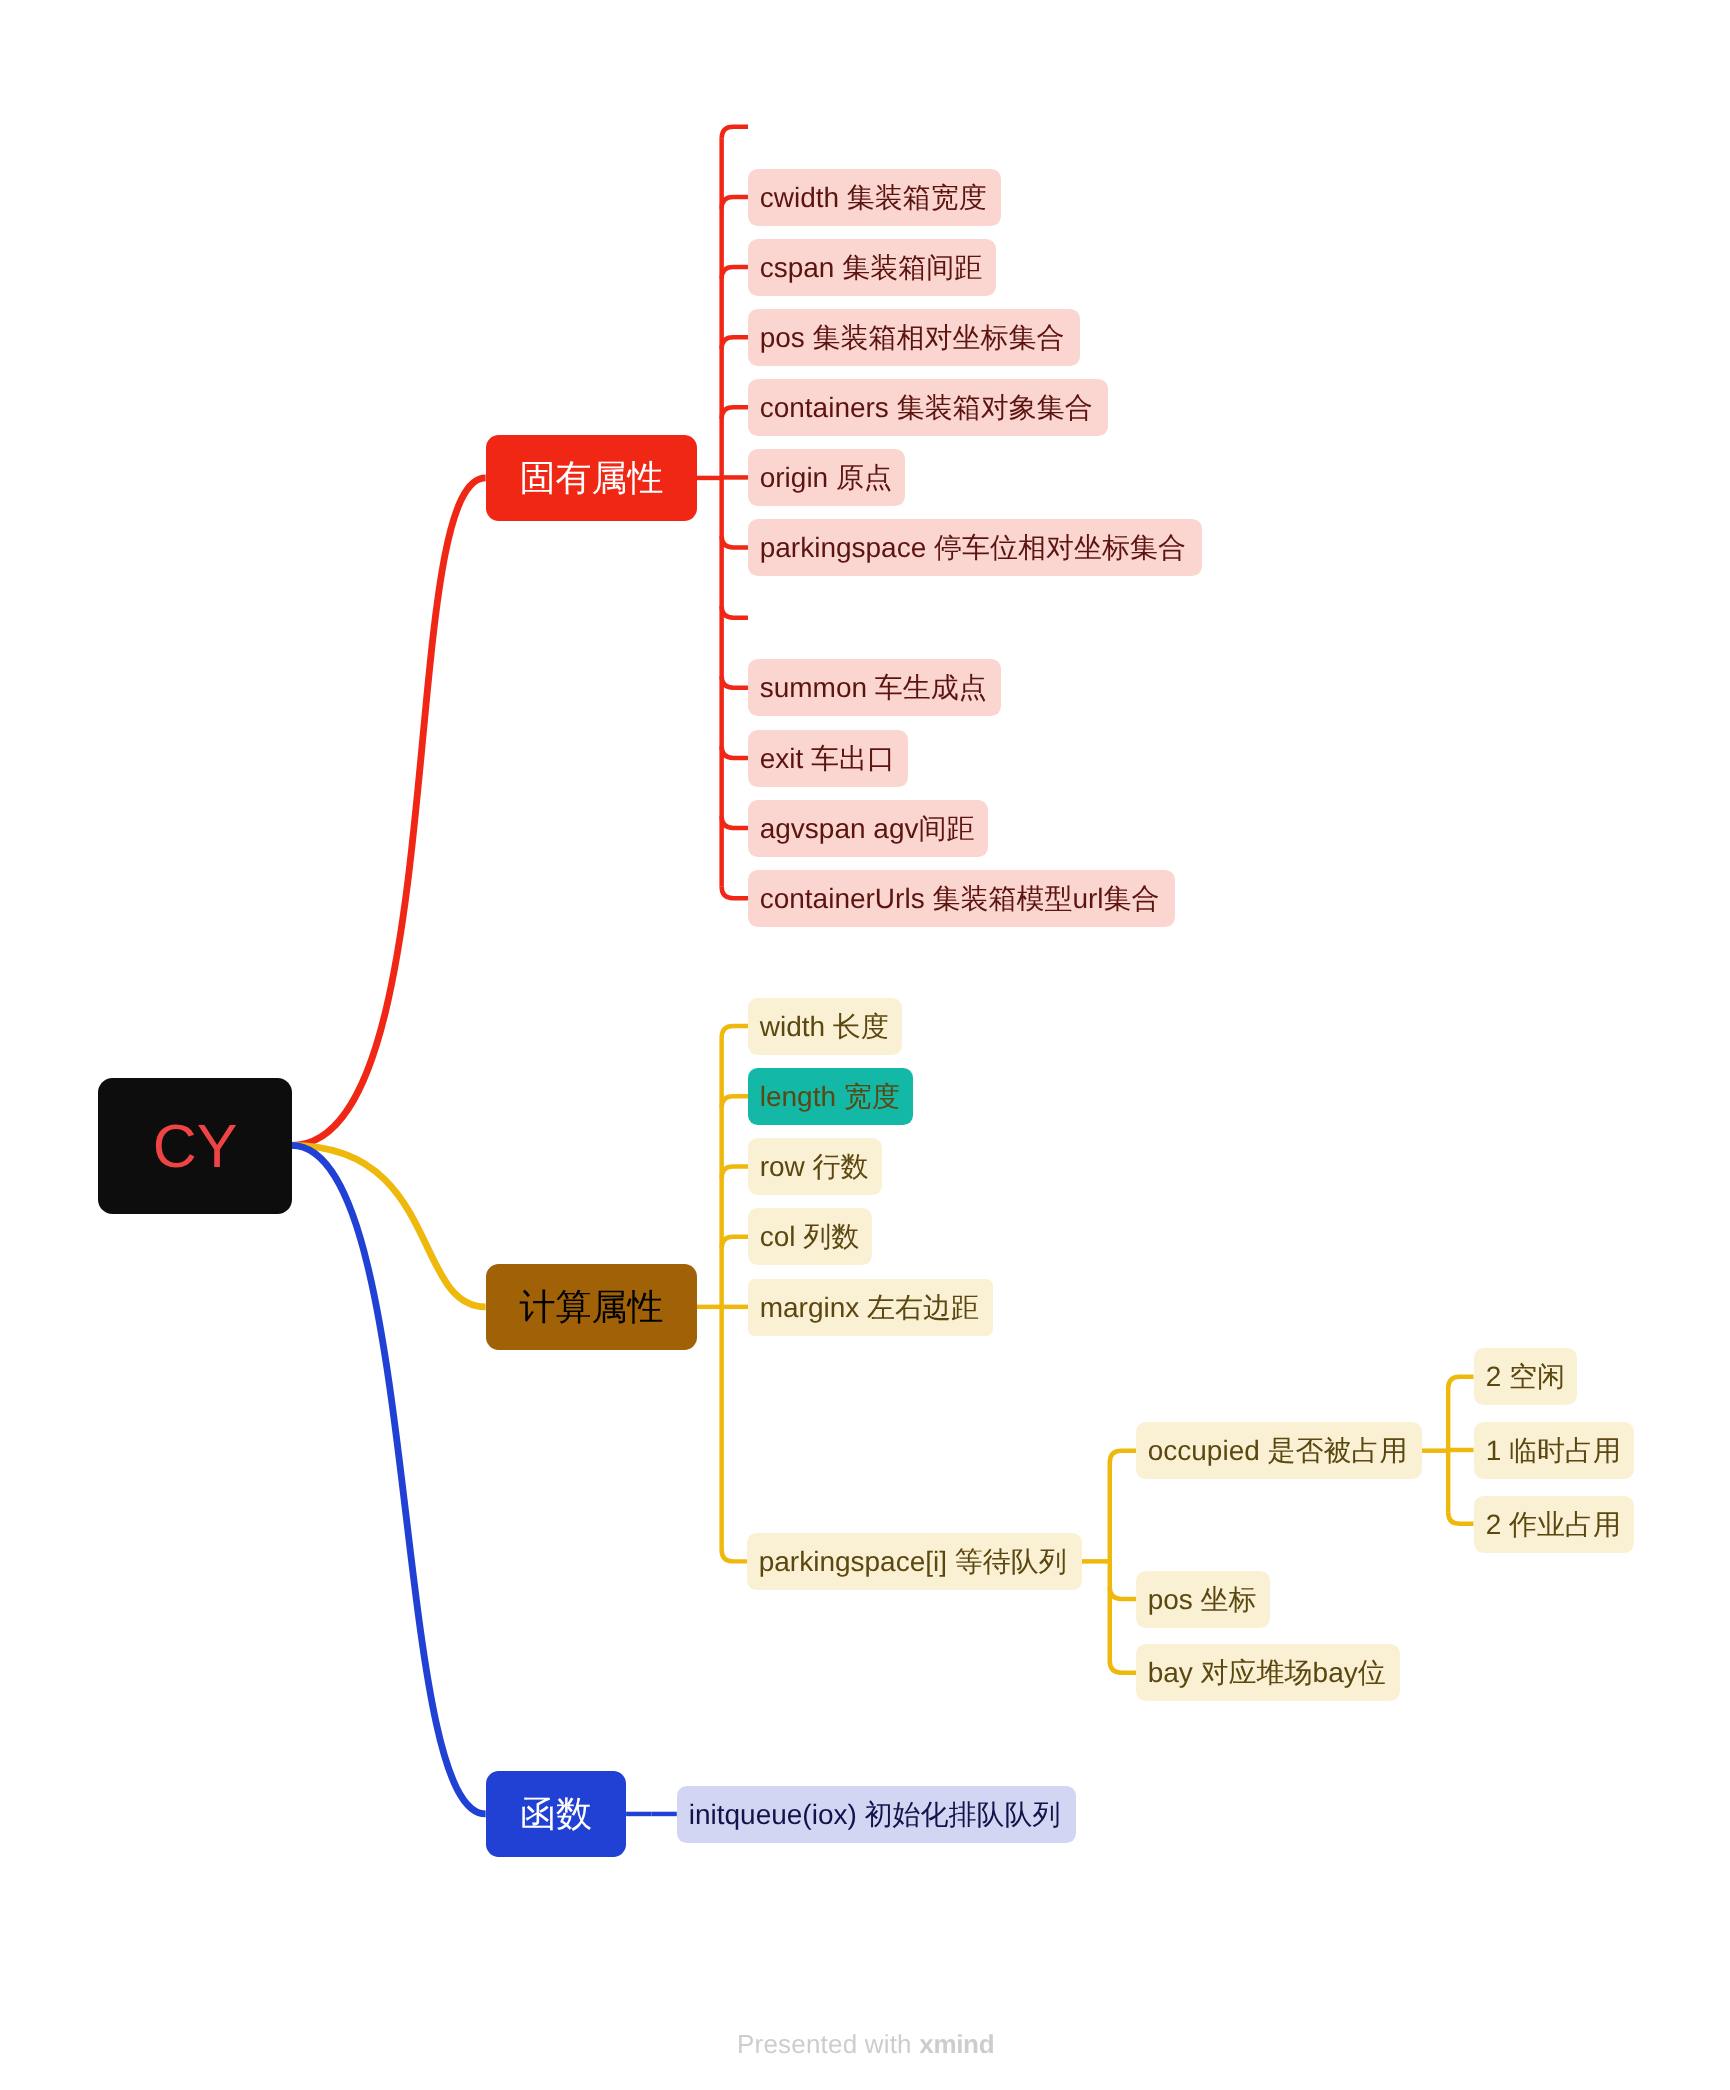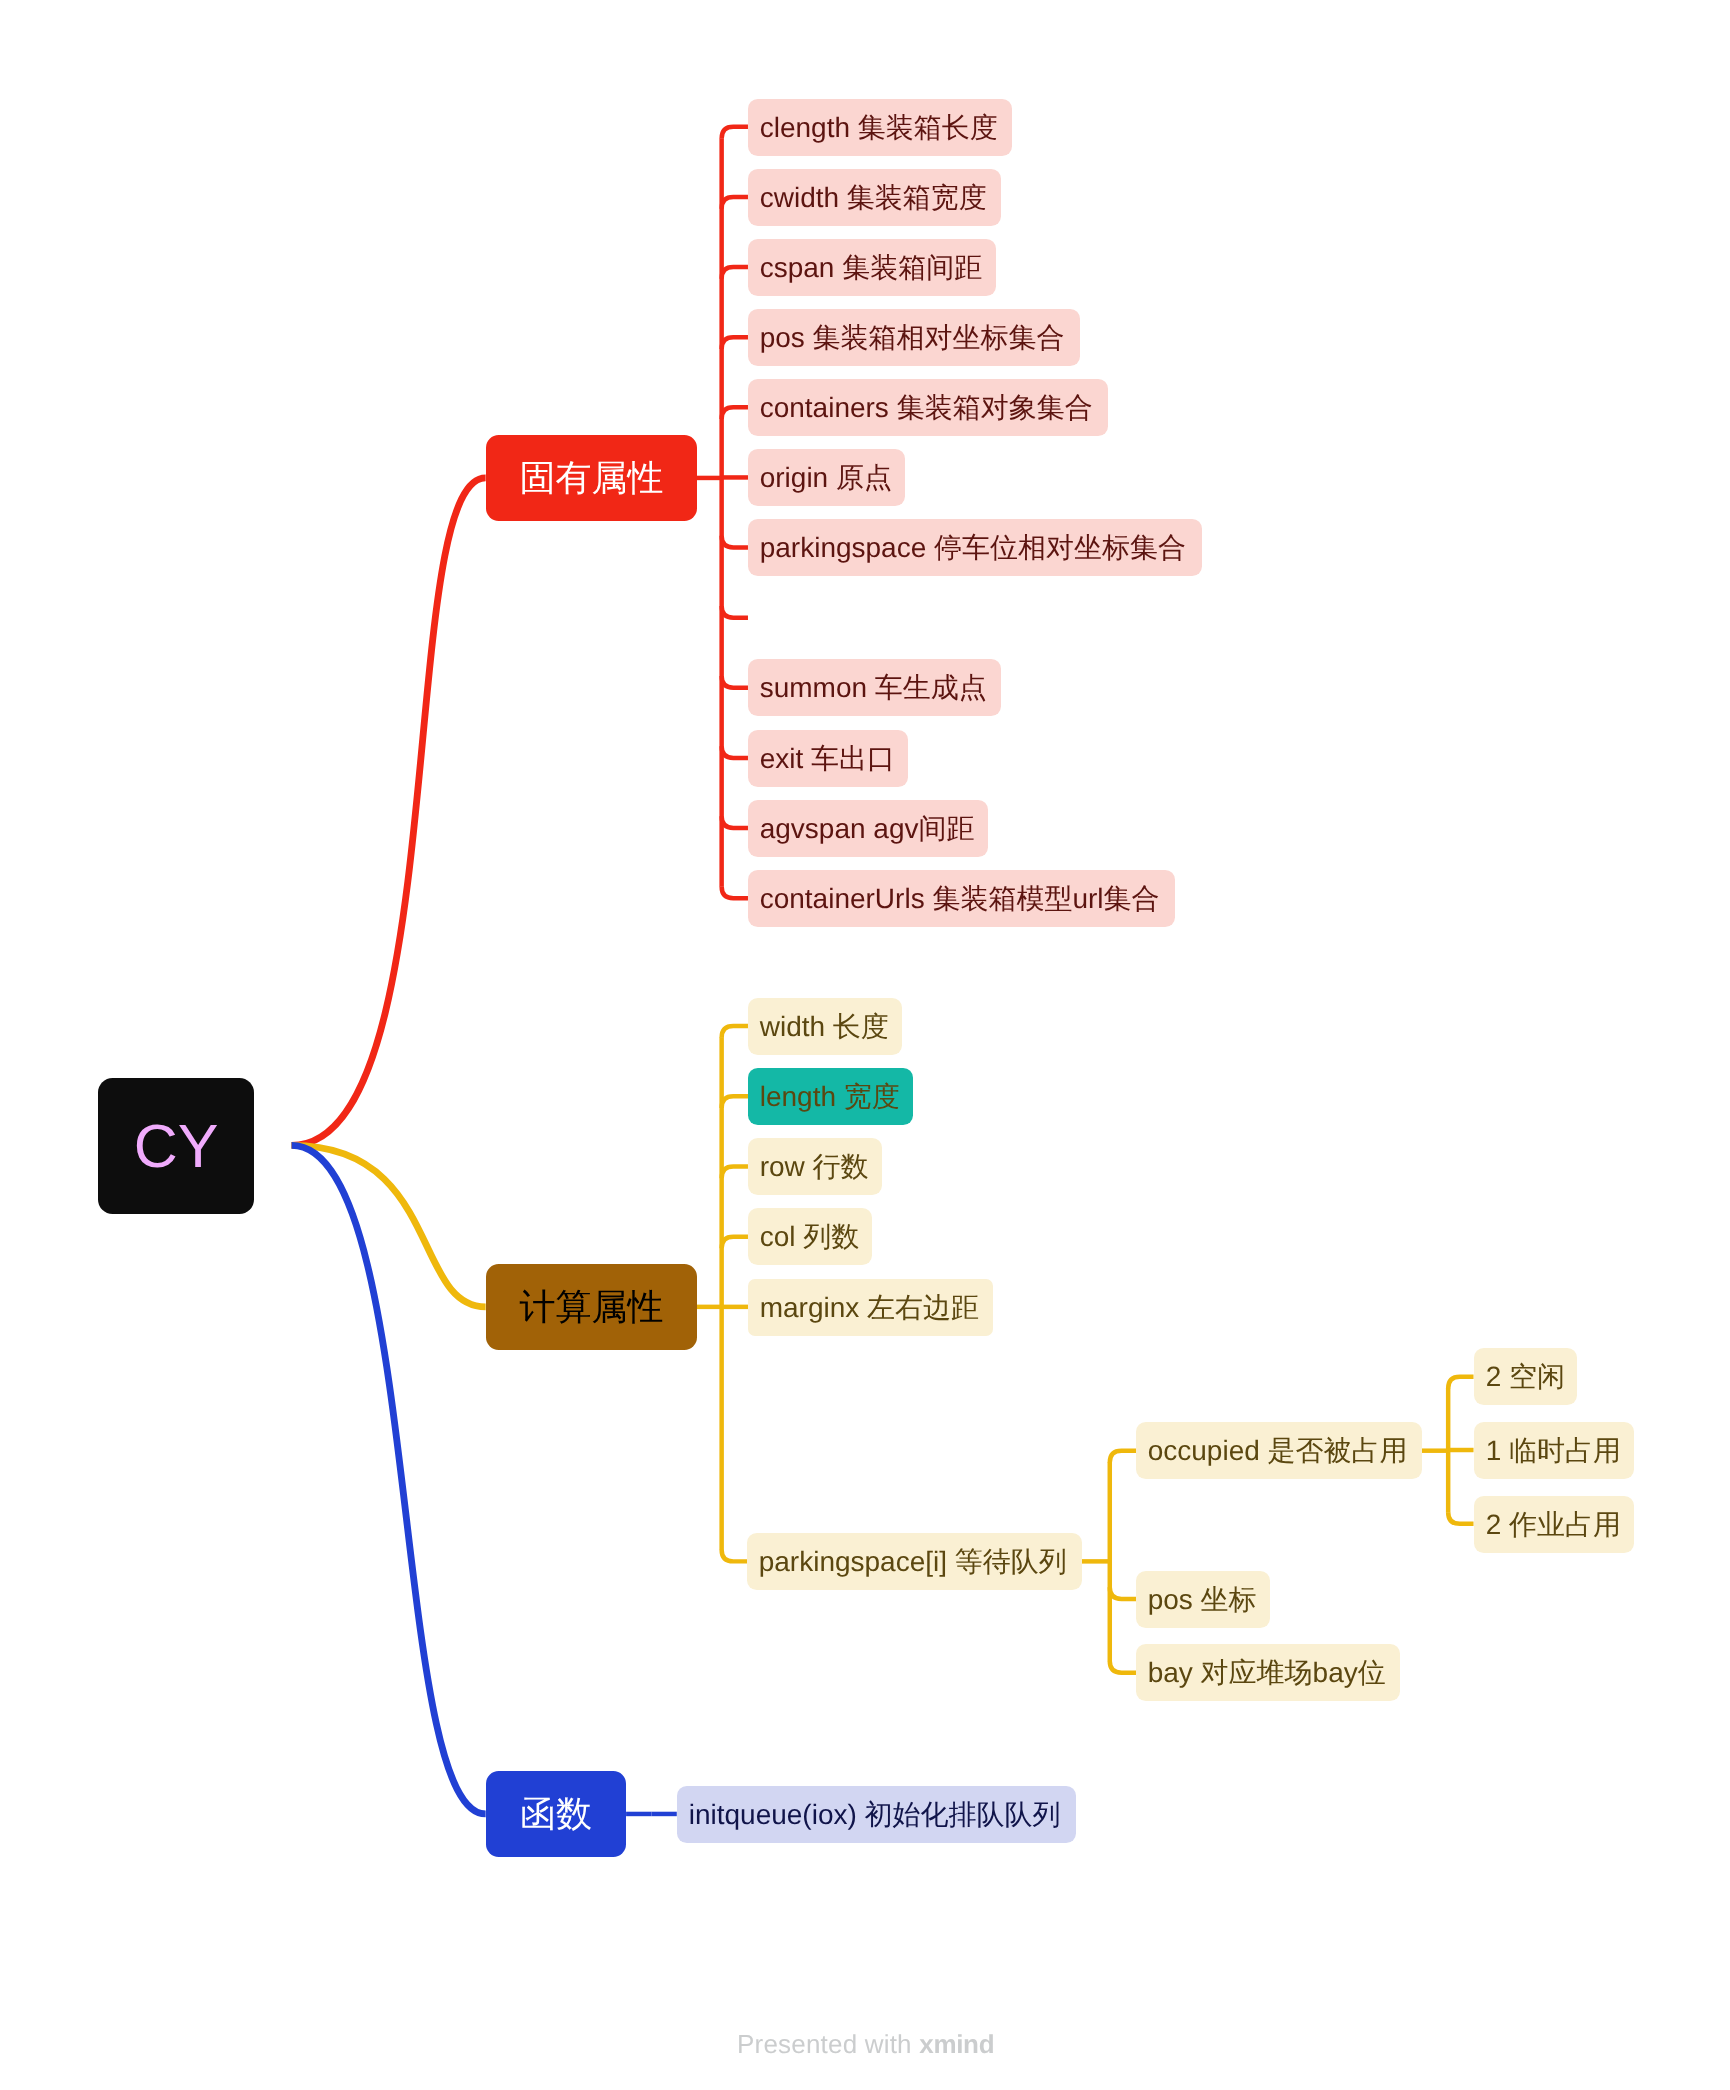--- a/index.html
+++ b/index.html
@@ -104,34 +104,31 @@
       <path d="M1138 1627.6 Q1138 1639.6 1150 1639.6 L1165 1639.6" fill="none" stroke="#EFB80C" stroke-width="4.6" stroke-linecap="butt"></path>
       <path d="M1138 1703.1 Q1138 1715.1 1150 1715.1 L1165 1715.1" fill="none" stroke="#EFB80C" stroke-width="4.6" stroke-linecap="butt"></path>
       <path d="M1485 1423.1999999999998 L1485 1550.9" fill="none" stroke="#EFB80C" stroke-width="4.6" stroke-linecap="butt"></path>
       <path d="M1458 1487.5 L1485 1487.5" fill="none" stroke="#EFB80C" stroke-width="4.6" stroke-linecap="butt"></path>
       <path d="M1485 1423.6 Q1485 1411.6 1497 1411.6 L1511 1411.6" fill="none" stroke="#EFB80C" stroke-width="4.6" stroke-linecap="butt"></path>
       <path d="M1485 1486.8 L1511 1486.8" fill="none" stroke="#EFB80C" stroke-width="4.6" stroke-linecap="butt"></path>
       <path d="M1485 1550.5 Q1485 1562.5 1497 1562.5 L1511 1562.5" fill="none" stroke="#EFB80C" stroke-width="4.6" stroke-linecap="butt"></path>
       <path d="M642 1860 L668 1860" fill="none" stroke="#2140D4" stroke-width="4.6" stroke-linecap="butt"></path>
       <path d="M668 1860 L694 1860" fill="none" stroke="#2140D4" stroke-width="4.6" stroke-linecap="butt"></path>
     </svg>
-<div class="node root-node" style="left: 98px; top: 1078px; width: 156px; height: 136px; background: rgb(13, 13, 13); color: #f0abfc;">
+<div class="node root-node" style="left: 98px; top: 1078px; width: 194px; height: 136px; background: rgb(13, 13, 13); color: #ef4444;">
       <span>CY</span>
     </div>
     <div class="node main-node" style="left: 486px; top: 435px; width: 211px; height: 86px; background: rgb(241, 39, 22); color: rgb(255, 255, 255);">
       <span>固有属性</span>
     </div>
     <div class="node main-node" style="left: 486px; top: 1264px; width: 211px; height: 86px; background: #a16207; color: rgb(0, 0, 0);">
       <span>计算属性</span>
     </div>
     <div class="node main-node" style="left: 486px; top: 1771px; width: 140px; height: 86px; background: rgb(33, 64, 212); color: rgb(255, 255, 255);">
       <span>函数</span>
-    </div>
-    <div class="node leaf-node" style="left: 748px; top: 99px; width: 264px; height: 57px; background: rgb(251, 214, 209); color: rgb(92, 20, 16);">
-      <span>clength 集装箱长度</span>
     </div>
     <div class="node leaf-node" style="left: 748px; top: 169px; width: 253px; height: 57px; background: rgb(251, 214, 209); color: rgb(92, 20, 16);">
       <span>cwidth 集装箱宽度</span>
     </div>
     <div class="node leaf-node" style="left: 748px; top: 239px; width: 248px; height: 57px; background: rgb(251, 214, 209); color: rgb(92, 20, 16);">
       <span>cspan 集装箱间距</span>
     </div>
     <div class="node leaf-node" style="left: 748px; top: 379px; width: 360px; height: 57px; background: rgb(251, 214, 209); color: rgb(92, 20, 16);">
       <span>containers 集装箱对象集合</span>
     </div>

